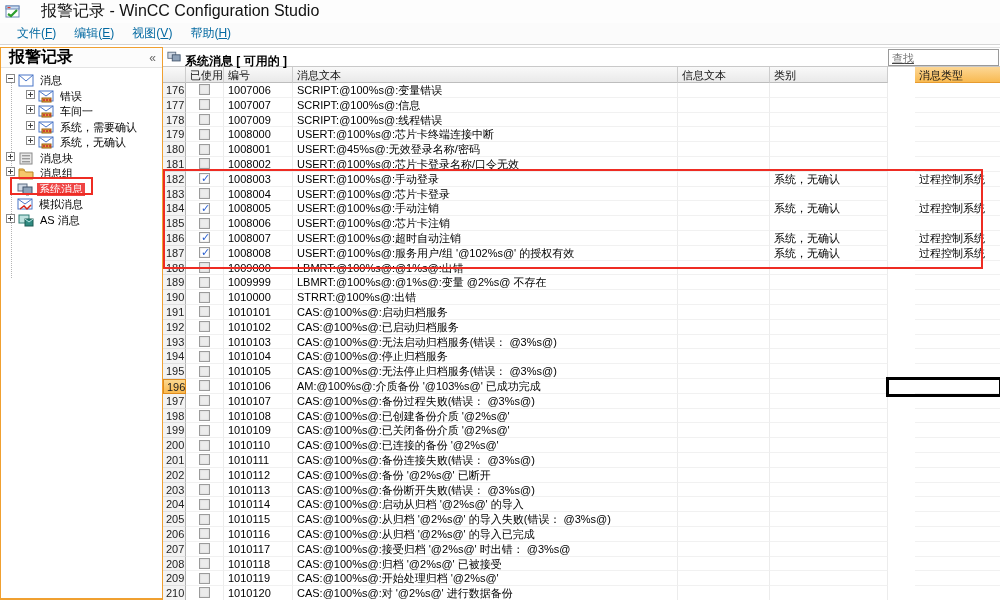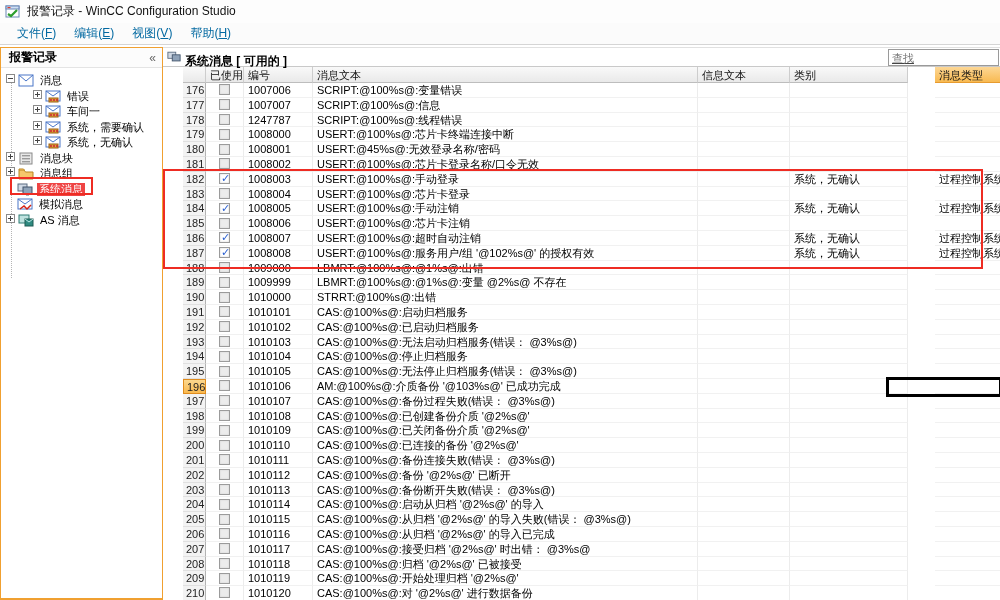--- a/index.html
+++ b/index.html
@@ -1,42 +1,42 @@
 <!DOCTYPE html>
 <html><head>
 <meta charset="utf-8">
 <style>
   * { margin:0; padding:0; box-sizing:border-box; }
   html,body { width:1000px; height:600px; overflow:hidden; background:#fff;
     font-family:"Liberation Sans","DejaVu Sans",sans-serif; font-size:11px; color:#000; }
 
   
   .titlebar { height:23px; display:flex; align-items:center; padding-left:5px; background:#fdfdfd; }
-  .titlebar .ttl { font-size:12px; color:#111; margin-left:6px; }
+  .titlebar .ttl { font-size:16px; color:#111; margin-left:20px; }
 
   
   .menubar { height:22px; display:flex; align-items:center; padding-left:8px;
     background:#fbfbfb; border-bottom:1px solid #d5d5d5; }
   .menu-item { padding:2px 9px; font-size:12px; color:#0369a1; cursor:default; }
   .menu-item .k { text-decoration:underline; }
 
   
   .content { position:absolute; top:47px; left:0; width:1000px; height:553px; display:flex; }
 
   
   .sidebar { position:relative; width:163px; height:553px; background:#fff;
     border:1px solid #f0a030; border-bottom:2px solid #f0a030; }
   .side-header { height:20px; display:flex; align-items:center; justify-content:space-between;
     padding:0 6px 0 8px; background:#fcfcfc; border-bottom:1px solid #e4e4e4; }
-  .side-title { font-weight:bold; font-size:12px; }
+  .side-title { font-weight:bold; font-size:16px; }
   .collapse { color:#666; font-size:12px; cursor:pointer; }
   .tree { position:relative; padding-top:6px; }
   .tree-item { position:relative; height:15.5px; display:flex; align-items:flex-start; cursor:default; }
   .tree-item.lvl0 { padding-left:5px; }
-  .tree-item.lvl1 { padding-left:8px;margin-left:24px; }
+  .tree-item.lvl1 { padding-left:25px; }
   .tree-item.noexp { padding-left:16px; }
   .expander { width:9px; height:9px; border:1px solid #8a8a8a; background:#fff; margin-right:3px;
     position:relative; flex:none; }
   .expander::before { content:""; position:absolute; left:1px; right:1px; top:3px; height:1px; background:#444; }
   .expander.plus::after { content:""; position:absolute; top:1px; bottom:1px; left:3px; width:1px; background:#444; }
   .t-icon { width:16px; height:13px; margin-right:4px; flex:none; }
   .t-label { white-space:nowrap; padding:0 2px; line-height:13px; }
   .t-label.sel { background:#ef4444; color:#fff; }
   .conn { position:absolute; left:10px; top:14px; width:0; height:196px;
     border-left:1px dotted #b5b5b5; }
@@ -54,21 +54,21 @@
     font-family:"Liberation Sans","DejaVu Sans",sans-serif;text-decoration:underline; }
   .search::placeholder { color:#777; opacity:1; }
 
   
   .grid-header { display:flex; height:16px; }
   .gh { background:linear-gradient(#f9f9f9,#e9e9e9); border-right:1px solid #cdcdcd;
     border-bottom:1px solid #bdbdbd; padding:1px 0 0 4px; white-space:nowrap; overflow:hidden;
     font-size:11px; color:#111; }
   .gh.hl { background:linear-gradient(#fdd795,#f8ba52); border-right:1px solid #e79b2f;
     border-bottom:1px solid #e79b2f; }
-  .c-num  { width:23px; flex:none;margin-left:20px; }
+  .c-num  { width:23px; flex:none; }
   .c-used { width:38px; flex:none; }
   .c-id   { width:69px; flex:none; }
   .c-text { width:385px; flex:none; }
   .c-info { width:92px; flex:none; }
   .c-cat  { width:118px; flex:none; }
   .c-type { width:112px; flex:none;margin-left:27px; }
 
   .grid-body { position:relative; }
   .grow { display:flex; height:14.8px; }
   .cell { border-right:1px solid #ececec; border-bottom:1px solid #f1f1f1;
@@ -270,21 +270,21 @@
     <div class="cell c-text">SCRIPT:@100%s@:信息</div>
     <div class="cell c-info"></div>
     <div class="cell c-cat"></div>
     <div class="cell c-type"></div>
   </div>
         <div class="grow">
     <div class="cell numcell c-num"><span>178</span></div>
     <div class="cell usedcell c-used">
       <div class="cb"></div>
     </div>
-    <div class="cell c-id">1247787</div>
+    <div class="cell c-id">1007009</div>
     <div class="cell c-text">SCRIPT:@100%s@:线程错误</div>
     <div class="cell c-info"></div>
     <div class="cell c-cat"></div>
     <div class="cell c-type"></div>
   </div>
         <div class="grow">
     <div class="cell numcell c-num"><span>179</span></div>
     <div class="cell usedcell c-used">
       <div class="cb"></div>
     </div>

